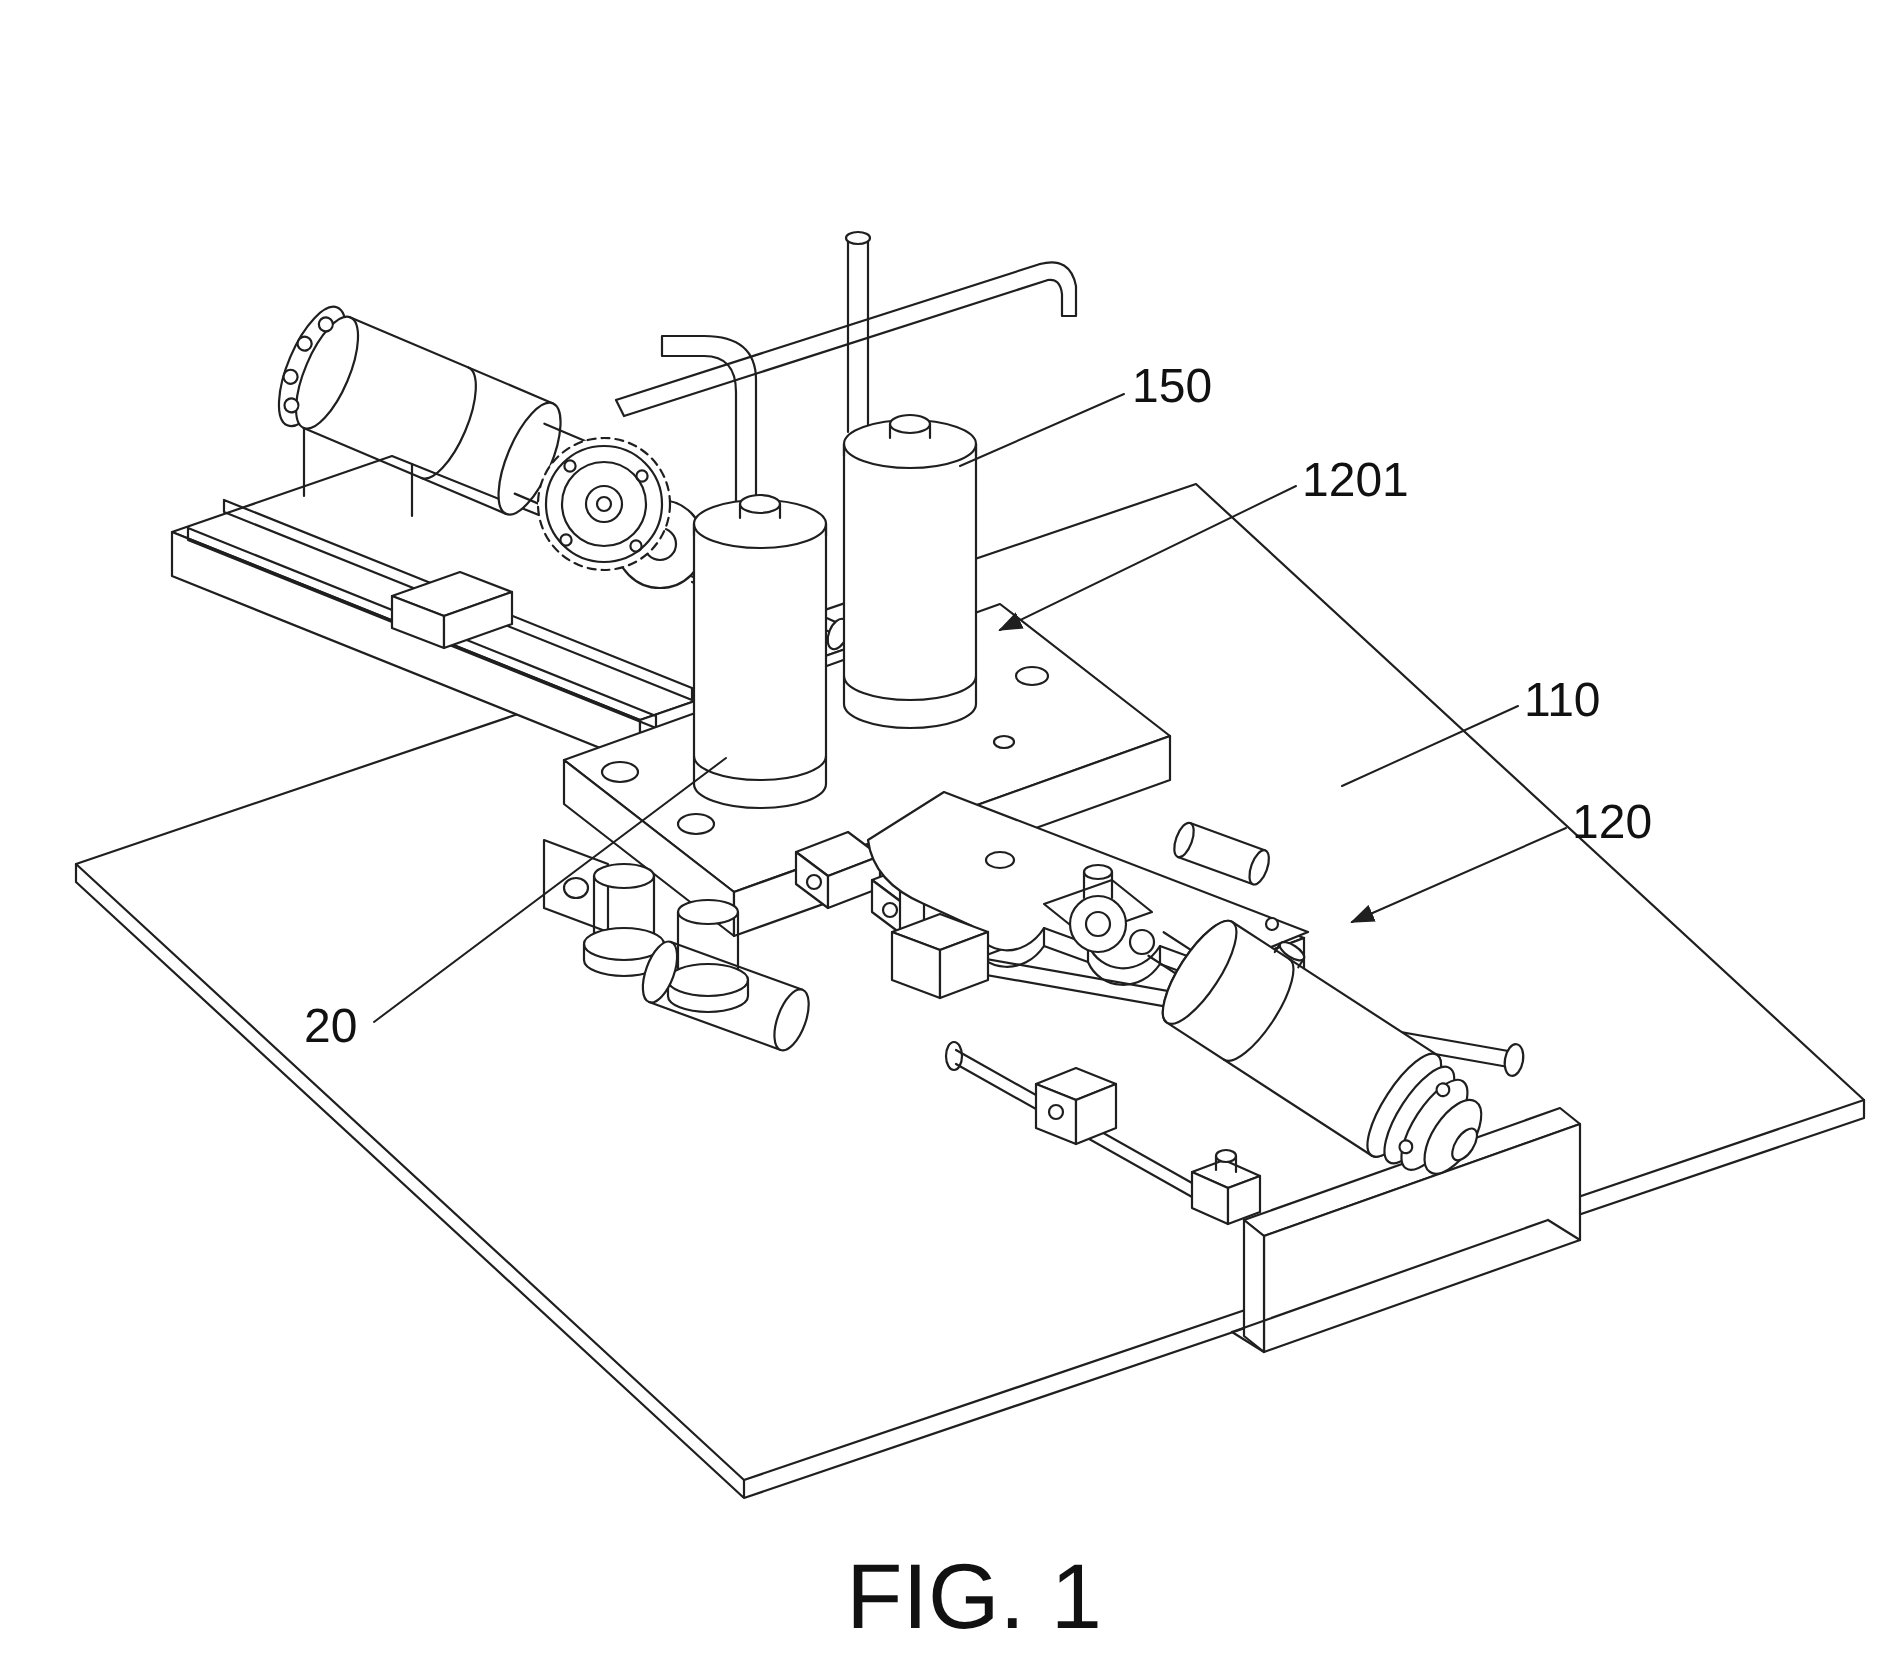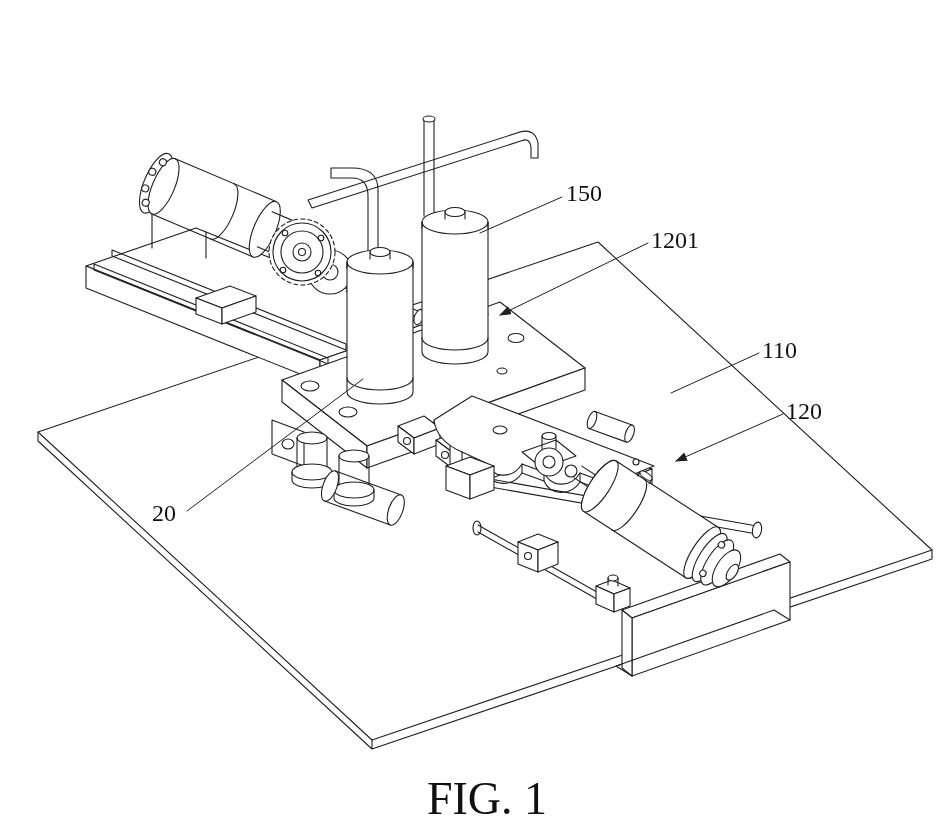--- a/index.html
+++ b/index.html
@@ -1,20 +1,20 @@
 <!DOCTYPE html>
 <html><head>
 <meta charset="utf-8">
 <style>
   html,body{margin:0;padding:0;background:#fff;}
   .page{
     position:relative;
     width:940px;height:835px;
     background:#fff;
-    font-family:Liberation Serif, serif;
+    font-family:Liberation Sans, sans-serif;
     overflow:hidden;
   }
   svg{display:block}
   text{fill:#111;}
   .ref-label{font-size:24px;}
   .caption{font-size:46px;}
 </style>
 </head>
 <body>
 

